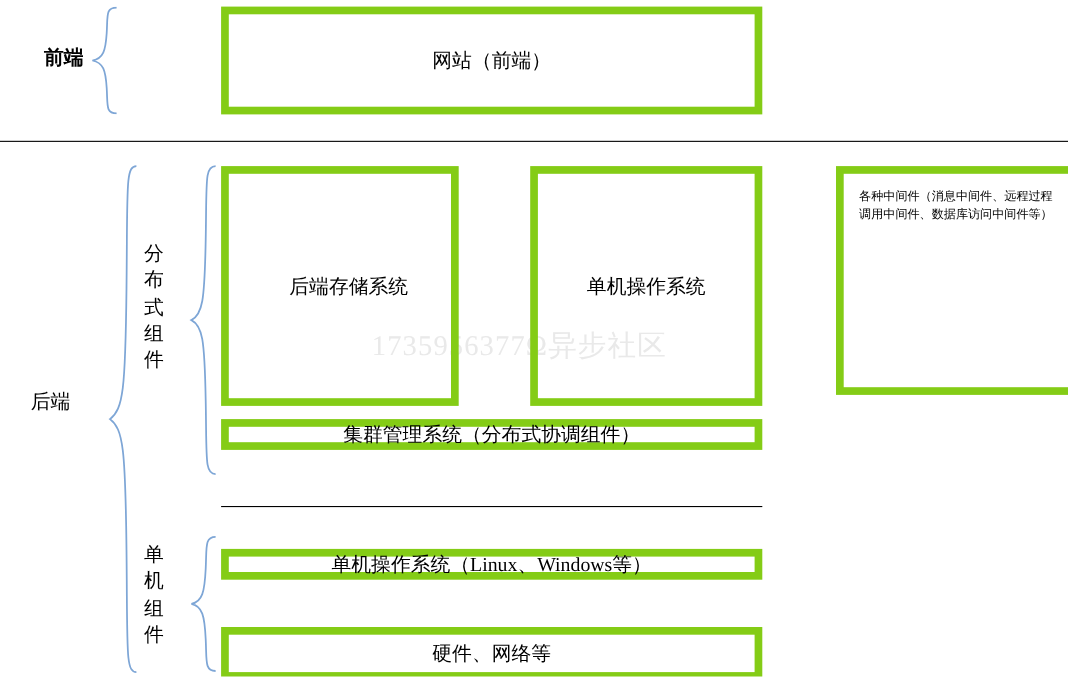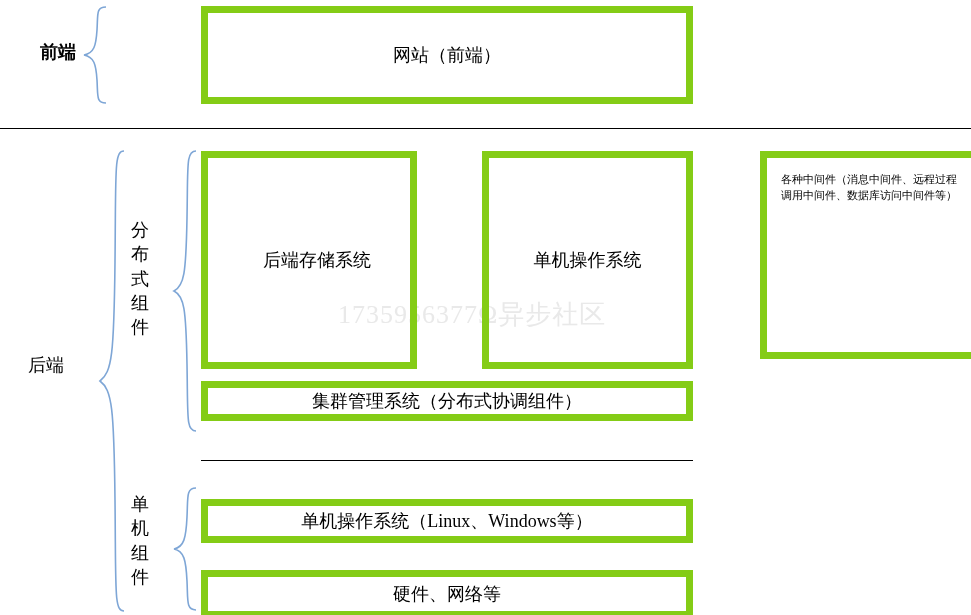--- a/index.html
+++ b/index.html
@@ -118,40 +118,40 @@
   </div>
 
   <div class="box" style="left:482px; top:151px; width:211px; height:218px;">
     <span>单机操作系统</span>
   </div>
 
   <div class="box left-align" style="left:760px; top:151px; width:225px; height:208px;">
     <span class="mid-text">各种中间件（消息中间件、远程过程调用中间件、数据库访问中间件等）</span>
   </div>
 
-  <div class="box" style="left:201px; top:381px; width:492px; height:40px;">
+  <div class="box" style="left:201px; top:381px; width:492px; height:28px;">
     <span>集群管理系统（分布式协调组件）</span>
   </div>
 
   <div class="hr" style="left:201px; top:460px; width:492px;"></div>
 
   <div class="label" style="left:128px; top:492px; width:24px;">
     <div>单</div>
     <div>机</div>
     <div>组</div>
     <div>件</div>
   </div>
 
   <div class="brace" style="left:172px; top:487px; width:26px; height:125px;">
     <svg width="26" height="125" viewBox="0 0 26 125">
       <path d="M24 1 C14 1 16 10 15 30 C14 51 12 60 2 62 C12 64 14 73 15 94 C16 114 14 123 24 123" fill="none" stroke="#7ea6d6" stroke-width="1.6"></path>
     </svg>
   </div>
 
-  <div class="box" style="left:201px; top:499px; width:492px; height:44px;">
+  <div class="box" style="left:201px; top:499px; width:492px; height:28px;">
     <span>单机操作系统（Linux、Windows等）</span>
   </div>
 
   <div class="box" style="left:201px; top:570px; width:492px; height:48px;">
     <span>硬件、网络等</span>
   </div>
 
 </div>
 
 </body></html>

